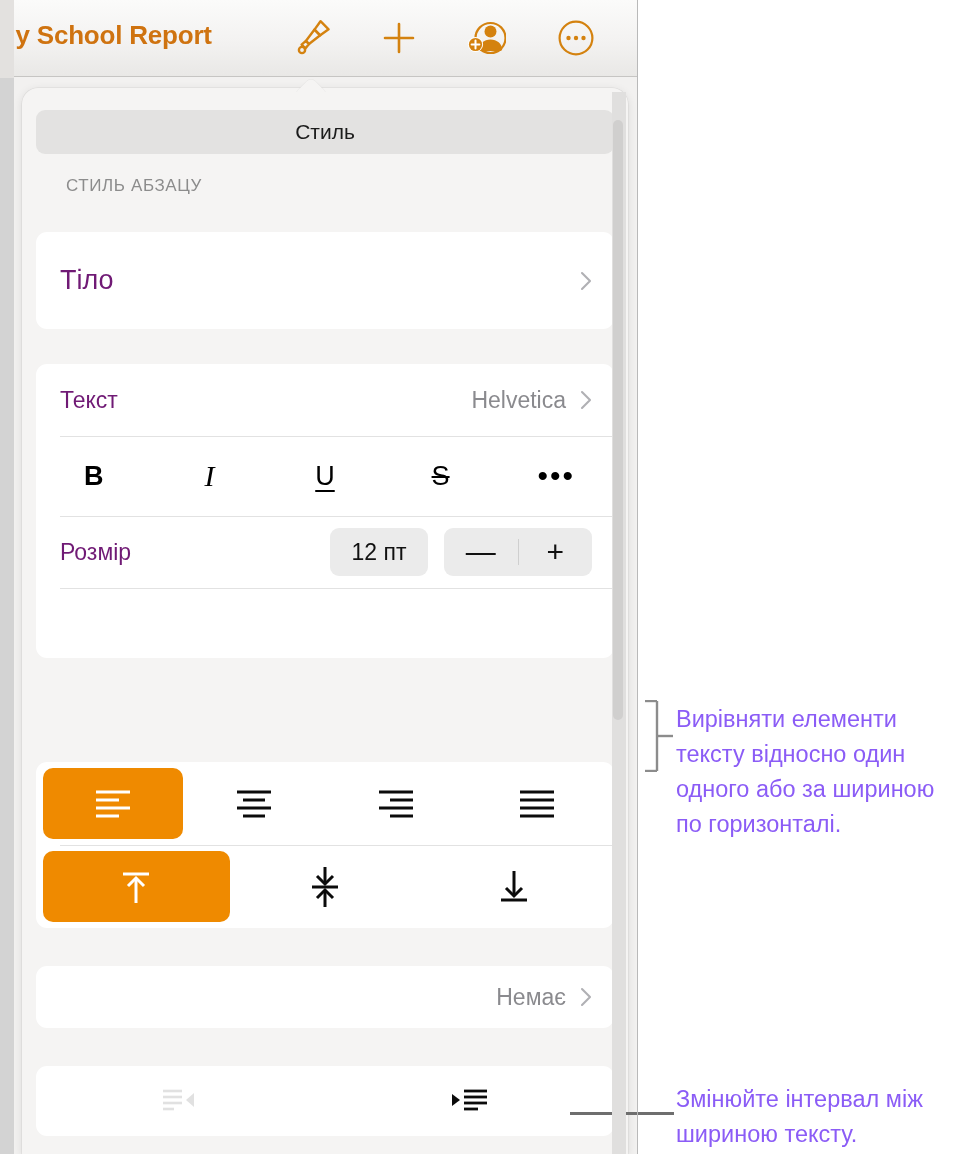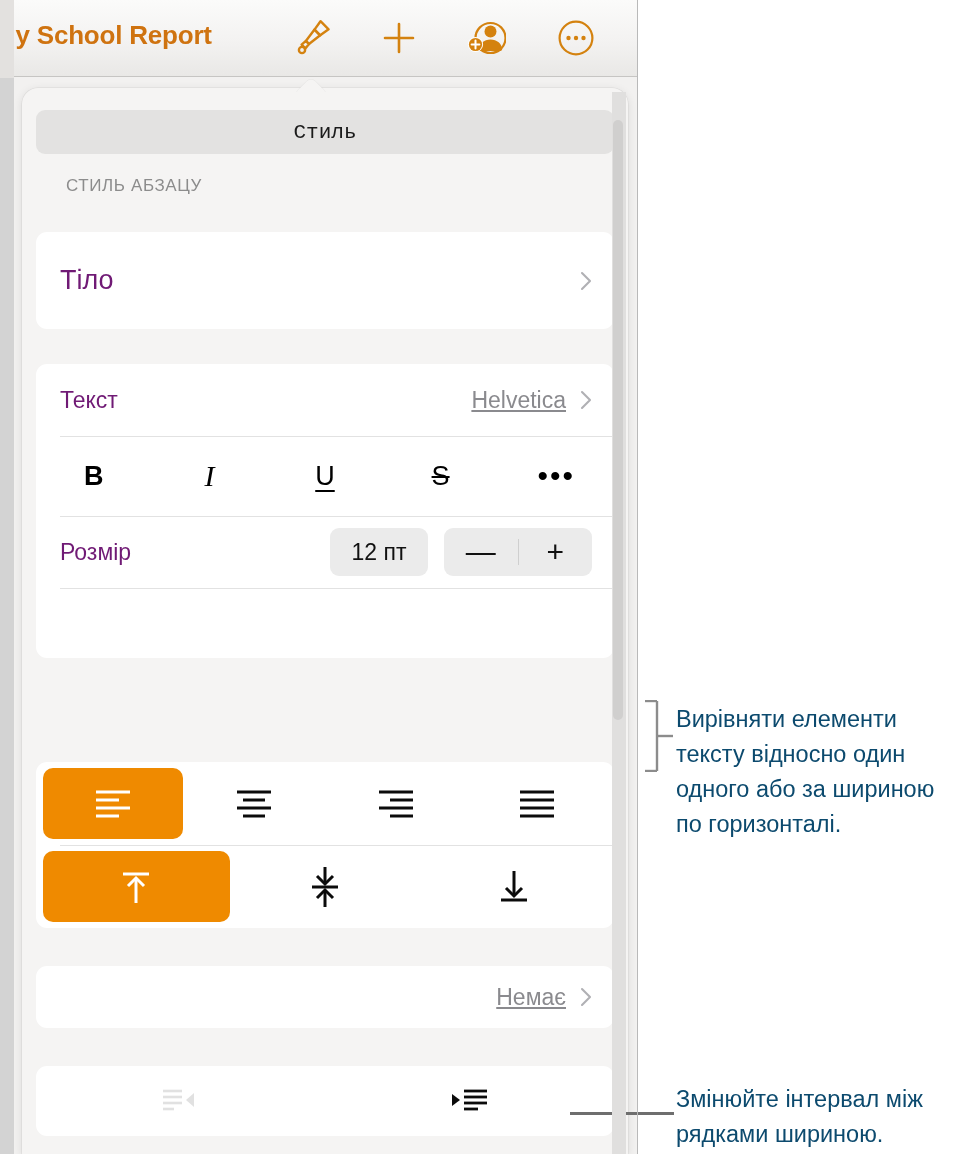--- a/index.html
+++ b/index.html
@@ -122,21 +122,20 @@
     position: absolute;
     left: 14px;
     top: 22px;
     width: 578px;
     height: 44px;
     background: #e3e2e1;
     border-radius: 9px;
     display: flex;
     padding: 2px;
     box-sizing: border-box;
-    font-family: Liberation Mono, monospace;
   }
   .seg-item {
     flex: 1;
     display: flex;
     align-items: center;
     justify-content: center;
     font-size: 21px;
     color: #1b1b1b;
     border-radius: 8px;
     margin: 0;
@@ -174,21 +173,20 @@
   }
   .row-label {
     font-size: 23px;
     color: #701a75;
   }
   .row-value {
     margin-left: auto;
     font-size: 23px;
     color: #8a8a8e;
     padding-right: 14px;
-    text-decoration: underline;
   }
   .divider {
     position: absolute;
     left: 24px;
     right: 0;
     height: 1px;
     background: #e2e2e2;
   }
   .chevron {
     width: 12px;
@@ -331,21 +329,21 @@
     background: #d0cfce;
     border-radius: 5px;
     z-index: 26;
   }
 
   
   .annotation {
     position: absolute;
     font-size: 23.5px;
     line-height: 35px;
-    color: #0c4a6e;
+    color: #8b5cf6;
   }
   #annot-align { left: 676px; top: 702px; width: 272px; }
   #annot-spacing { left: 676px; top: 1082px; width: 272px; }
 
   .bracket {
     position: absolute;
     left: 643px;
     top: 700px;
     width: 32px;
     height: 72px;
@@ -588,13 +586,13 @@
   <g stroke="#8c8c8c" stroke-width="2.4" fill="none">
     <path d="M2 1 H14"></path>
     <path d="M14 1 V71"></path>
     <path d="M2 71 H14"></path>
     <path d="M14 36 H30"></path>
   </g>
 </svg>
 <div class="annotation" id="annot-align">Вирівняти елементи тексту відносно один одного або за шириною по горизонталі.</div>
 
 <div class="leader-line"></div>
-<div class="annotation" id="annot-spacing">Змінюйте інтервал між рядками шириною.</div>
+<div class="annotation" id="annot-spacing">Змінюйте інтервал між шириною тексту.</div>
 
 </body></html>

